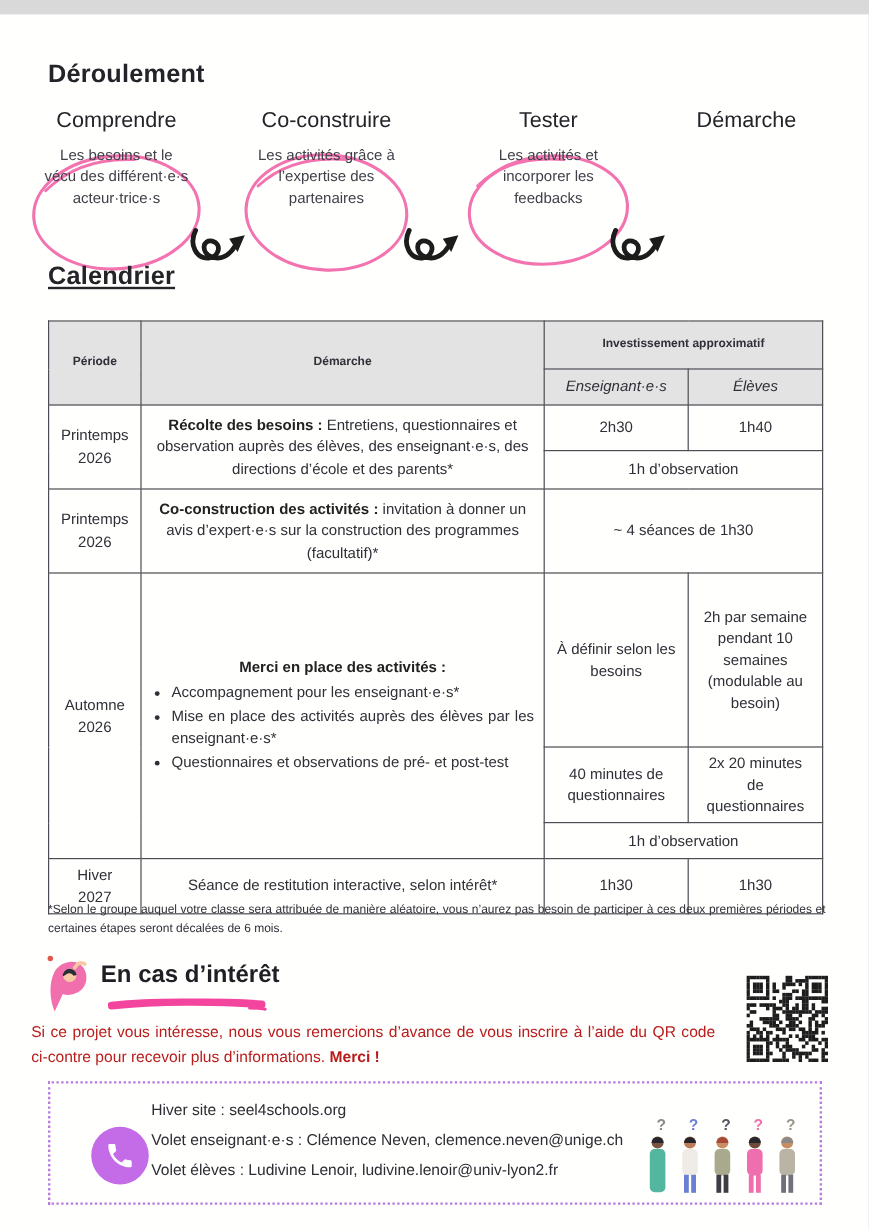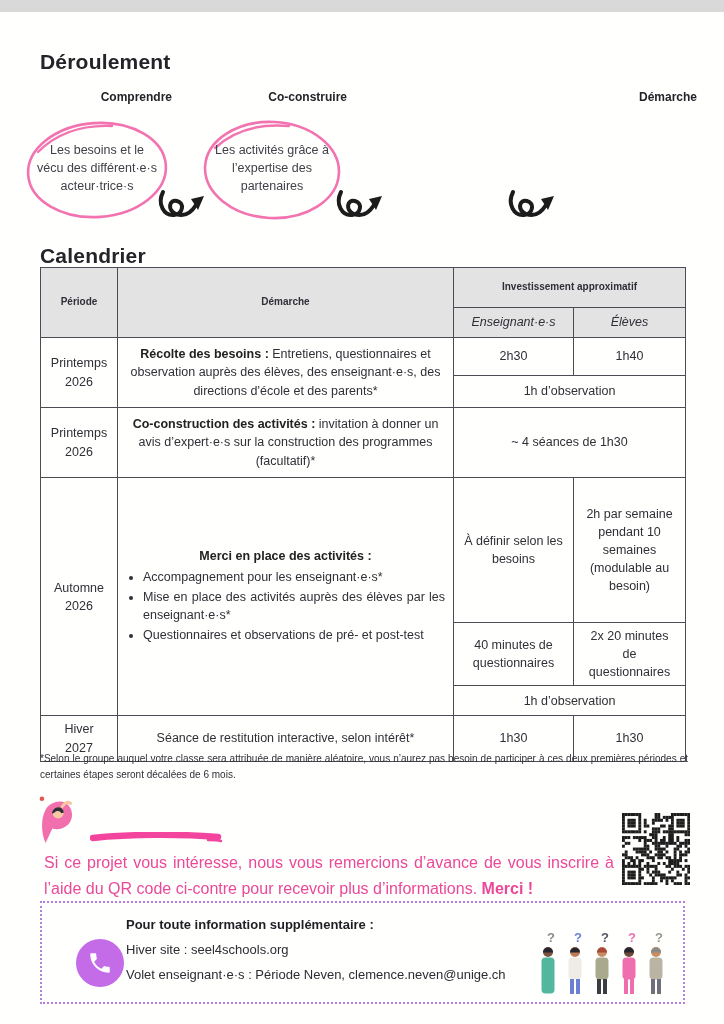--- a/index.html
+++ b/index.html
@@ -5,27 +5,27 @@
   :root{
     --pink:#f273b0; --pink-strong:#f4459e; --purple:#c46ce8; --purple-border:#b67ee0;
     --text:#35353e; --heading:#232329; --tborder:#4c4c54; --thead-bg:#e3e3e4; --qr:#1d1d1d;
   }
   *{margin:0;padding:0;box-sizing:border-box;}
   html,body{background:#d9d9d9;}
   .page{position:relative;width:724px;height:1024px;background:#fffffd;margin:12px auto;
         font-family:"Liberation Sans",sans-serif;color:var(--text);overflow:hidden;}
   .h1{position:absolute;font-size:21px;font-weight:bold;color:var(--heading);letter-spacing:.2px;}
   #t-deroulement{left:40px;top:38px;}
-  #t-calendrier{left:40px;top:232px;}
+  #t-calendrier{left:40px;top:207px;text-decoration:underline;}
 
   
   .step{position:absolute;width:150px;top:78px;text-align:center;}
   .step-1{left:22px;} .step-2{left:197px;} .step-3{left:382px;} .step-4{left:547px;}
-  .step .label{font-size:12px;font-weight:bold;color:var(--heading);text-align:right;}
-  .bubble{position:relative;margin-top:10px;height:110px;display:flex;align-items:center;justify-content:center;}
+  .step .label{font-size:18px;font-weight:normal;color:var(--heading);}
+  .bubble{position:relative;margin-top:10px;height:110px;display:flex;justify-content:center;}
   .bubble svg{position:absolute;left:0;top:0;}
   .bubble .btext{position:relative;font-size:12.5px;line-height:1.42;color:#40404a;padding:0 14px;}
   .arrow{position:absolute;top:172px;width:54px;height:40px;}
   .arrow-1{left:156px;} .arrow-2{left:334px;} .arrow-3{left:506px;}
 
   
   table.cal{position:absolute;left:40px;top:255px;width:645px;border-collapse:collapse;
             table-layout:fixed;font-size:12.5px;color:#2f2f38;}
   table.cal th,table.cal td{border:1px solid var(--tborder);padding:4px 8px;text-align:center;
             vertical-align:middle;line-height:1.45;background:#fffffd;font-weight:normal;}
@@ -39,22 +39,22 @@
   tr.hr1{height:40px;} tr.hr2{height:30px;} tr.r1a{height:38px;} tr.r1b{height:32px;}
   tr.r2{height:70px;} tr.r3a{height:145px;} tr.r3b{height:55px;} tr.r3c{height:30px;} tr.r4{height:36px;}
 
   .footnote{position:absolute;left:40px;top:739px;width:648px;font-size:10px;line-height:1.55;
             text-align:justify;color:#2f2f38;}
 
   
   .interest-icon{position:absolute;left:36px;top:782px;}
   .interest-title{position:absolute;left:84px;top:789px;font-size:20px;font-weight:bold;color:#1e1e24;}
   .interest-underline{position:absolute;left:90px;top:820px;}
-  .interest-body{position:absolute;left:44px;top:838px;width:570px;font-size:16px;line-height:1.6;
-                 text-align:justify;color:#ec4899;}
+  .interest-body{position:absolute;left:26px;top:838px;width:570px;font-size:13px;line-height:1.6;
+                 text-align:justify;color:#b91c1c;}
   .qr-box{position:absolute;left:622px;top:801px;width:68px;height:72px;}
 
   
   .footer-box{position:absolute;left:40px;top:889px;width:645px;height:103px;
               border:2px dotted var(--purple-border);background:#fffffd;}
   .phone-badge{position:absolute;left:34px;top:36px;width:48px;height:48px;border-radius:50%;
                background:var(--purple);display:flex;align-items:center;justify-content:center;}
   .footer-lines{position:absolute;left:84px;top:9px;font-size:13px;color:#2c2c34;}
   .footer-lines div{height:25px;line-height:25px;}
   .footer-lines .ft-title{font-weight:bold;color:#1e1e24;}
@@ -90,20 +90,30 @@
         <path d="M18 34 Q 46 8 92 12" fill="none" stroke="var(--pink)" stroke-width="2.4" stroke-linecap="round"></path>
       </svg>
       <div class="btext">Les activités grâce à l’expertise des partenaires</div>
     </div>
   </div>
   <svg class="arrow arrow-2" viewBox="0 0 54 40">
     <path d="M7 8 C 1 20 8 32 18 31 C 27 30 29 19 21 17 C 13 15 11 26 20 30 C 28 33 35 29 40 21" fill="none" stroke="#1c1c1c" stroke-width="4" stroke-linecap="round"></path>
     <path d="M48 12 L35 15 L42 26 Z" fill="#1c1c1c"></path>
   </svg>
 
+  <div class="step step-3">
+    <div class="label">Tester</div>
+    <div class="bubble">
+      <svg width="150" height="110" viewBox="0 0 150 110">
+        <ellipse cx="75" cy="54" rx="66" ry="45" transform="rotate(-5 75 54)" fill="none" stroke="var(--pink)" stroke-width="2.6"></ellipse>
+        <path d="M16 34 Q 42 8 88 12" fill="none" stroke="var(--pink)" stroke-width="2.4" stroke-linecap="round"></path>
+      </svg>
+      <div class="btext">Les activités et incorporer les feedbacks</div>
+    </div>
+  </div>
   <svg class="arrow arrow-3" viewBox="0 0 54 40">
     <path d="M7 8 C 1 20 8 32 18 31 C 27 30 29 19 21 17 C 13 15 11 26 20 30 C 28 33 35 29 40 21" fill="none" stroke="#1c1c1c" stroke-width="4" stroke-linecap="round"></path>
     <path d="M48 12 L35 15 L42 26 Z" fill="#1c1c1c"></path>
   </svg>
 
   <div class="step step-4">
     <div class="label">Démarche</div>
   </div>
 
   <div class="h1" id="t-calendrier">Calendrier</div>
@@ -170,20 +180,21 @@
 
   <div class="footnote">*Selon le groupe auquel votre classe sera attribuée de manière aléatoire, vous n’aurez pas besoin de participer à ces deux premières périodes et certaines étapes seront décalées de 6 mois.</div>
 
   <svg class="interest-icon" width="40" height="50" viewBox="0 0 36 48">
     <circle cx="4.5" cy="4.5" r="2.2" fill="#e2574c"></circle>
     <path d="M8 47 C4 38 3 24 8 15 C12 8 22 5 28 9 C34 13 35.5 23 30 29 C26 33 19 35 14.5 33 L8 47 Z" fill="#f26fae"></path>
     <path d="M24 12 q 4 -6 8 -3" fill="none" stroke="#f6c9a4" stroke-width="3" stroke-linecap="round"></path>
     <circle cx="20" cy="18" r="5.4" fill="#f6c9a4"></circle>
     <path d="M14.4 19 a 5.6 5.6 0 0 1 11.2 -1.2 l -2.5 0.6 a 4 4 0 0 0 -6.5 -0.6 Z" fill="#2d2d38"></path>
   </svg>
+  <div class="interest-title">En cas d’intérêt</div>
   <svg class="interest-underline" width="134" height="12" viewBox="0 0 134 12">
     <path d="M3 6 C 40 2 92 2 128 5" fill="none" stroke="var(--pink-strong)" stroke-width="6.5" stroke-linecap="round"></path>
     <path d="M118 8 Q 127 8 131 9" fill="none" stroke="var(--pink-strong)" stroke-width="2.5" stroke-linecap="round"></path>
   </svg>
   <div class="interest-body"><span>Si ce projet vous intéresse, nous vous remercions d’avance de vous inscrire à l’aide du QR code ci-contre pour recevoir plus d’informations. </span><b>Merci !</b></div>
   <div class="qr-box">
     <svg id="qr-svg" width="68" height="72" viewBox="0 0 68 68" preserveAspectRatio="none">
         <rect x="0.00" y="0.00" width="2.87" height="2.87" fill="#1d1d1d"></rect>
         <rect x="2.72" y="0.00" width="2.87" height="2.87" fill="#1d1d1d"></rect>
         <rect x="5.44" y="0.00" width="2.87" height="2.87" fill="#1d1d1d"></rect>
@@ -510,23 +521,23 @@
       </svg>
   </div>
 
   <div class="footer-box">
     <div class="phone-badge">
       <svg width="26" height="26" viewBox="0 0 24 24">
         <path fill="#ffffff" d="M6.62 10.79c1.44 2.83 3.76 5.14 6.59 6.59l2.2-2.21c.27-.27.67-.36 1.02-.24 1.12.37 2.33.57 3.57.57.55 0 1 .45 1 1V20c0 .55-.45 1-1 1-9.39 0-17-7.61-17-17 0-.55.45-1 1-1h3.5c.55 0 1 .45 1 1 0 1.25.2 2.45.57 3.57.11.35.03.74-.25 1.02l-2.2 2.2z"></path>
       </svg>
     </div>
     <div class="footer-lines">
-      <div class="ft-title">Pour toute information supplémentaire :</div>
       <div>Hiver site : seel4schools.org</div>
-      <div>Volet enseignant·e·s : Période Neven, clemence.neven@unige.ch</div>
+      <div>Volet enseignant·e·s : Clémence Neven, clemence.neven@unige.ch</div>
+      <div>Volet élèves : Ludivine Lenoir, ludivine.lenoir@univ-lyon2.fr</div>
     </div>
     <svg class="people" id="people-svg" width="140" height="68" viewBox="0 0 140 68">
         <text x="13" y="13" font-size="13" font-weight="bold" fill="#8a8a8a" font-family="&quot;Liberation Sans&quot;, sans-serif">?</text>
         <circle cx="14" cy="23" r="5" fill="#7d5440"></circle>
         <path d="M 9 23.5 a 5 5 0 0 1 10 0 Z" fill="#26262e"></path>
         <rect x="7.5" y="28.5" width="13" height="36" rx="4" fill="#52b79e"></rect>
         <text x="40" y="13" font-size="13" font-weight="bold" fill="#6b7fd4" font-family="&quot;Liberation Sans&quot;, sans-serif">?</text>
         <circle cx="41" cy="23" r="5" fill="#bc7c54"></circle>
         <path d="M 36 23.5 a 5 5 0 0 1 10 0 Z" fill="#26262e"></path>
         <rect x="34.5" y="28.5" width="13" height="22" rx="4" fill="#efece8"></rect>

